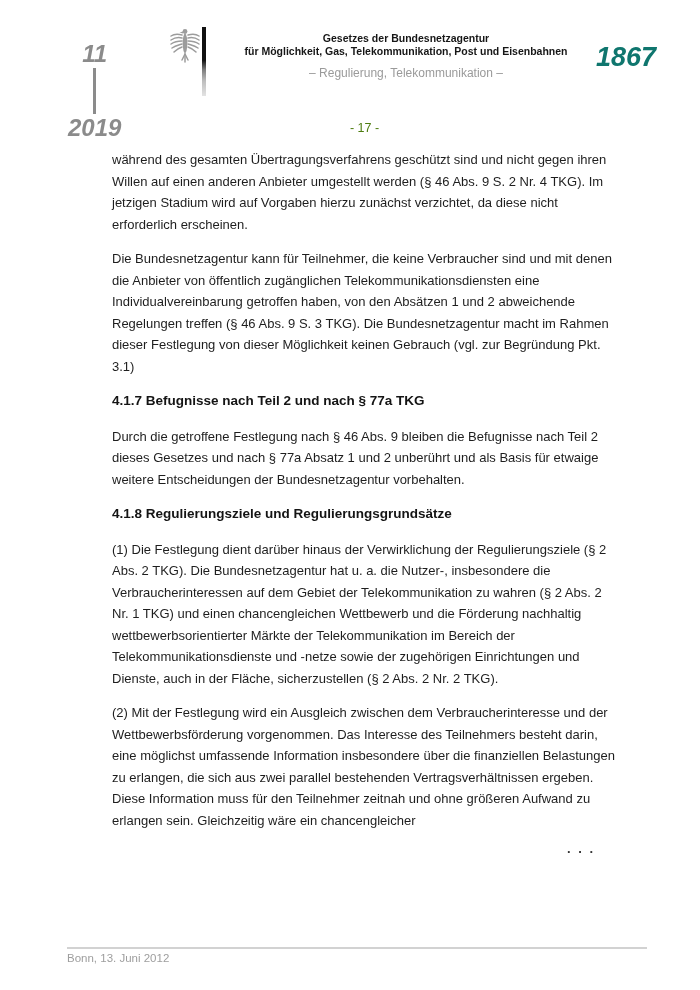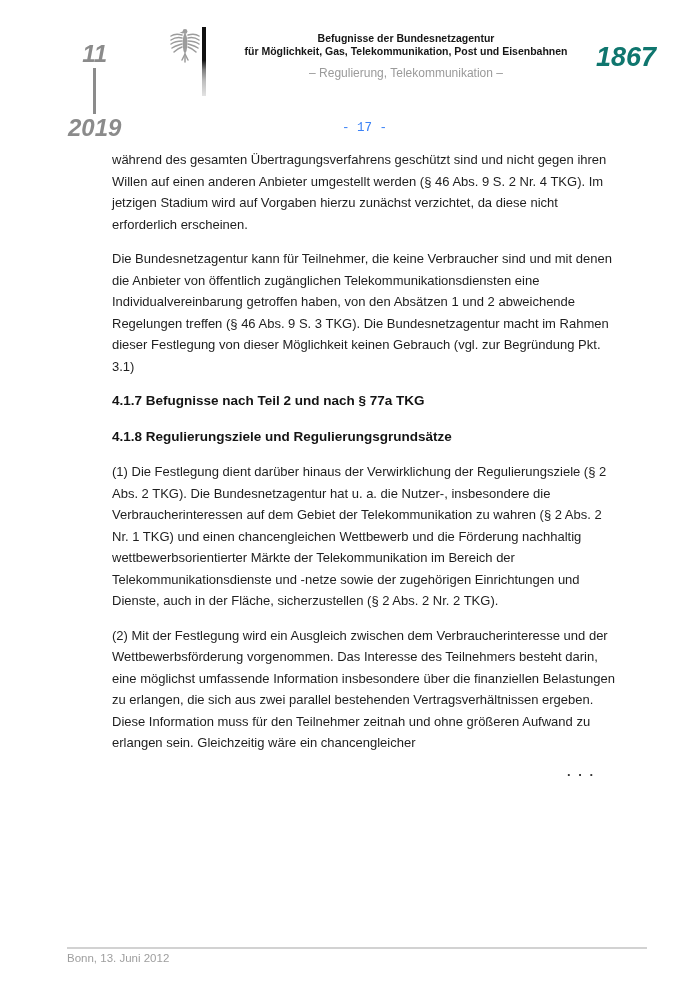--- a/index.html
+++ b/index.html
@@ -38,21 +38,21 @@
     position:absolute;right:44px;top:42px;
     font-size:27px;font-weight:bold;font-style:italic;color:#0f766e;
   }
 
   
   .content{
     position:absolute;left:112px;top:120px;width:505px;
     font-size:13px;line-height:21.5px;color:#1e1e1e;
   }
   .page-marker{
-    text-align:center;font-size:12.5px;line-height:17px;margin:0 0 5px 0;color:#3b82f6;font-family:Liberation Mono, monospace;
+    text-align:center;font-size:12.5px;line-height:17px;margin:0 0 5px 0;color:#4d7c0f;
   }
   .content p.para{margin:12px 0 13px 0;}
   .content h2.heading{
     font-size:13.5px;font-weight:bold;margin:6px 0 14px 0;line-height:21.5px;color:#141414;
   }
   .continuation{
     text-align:right;padding-right:22px;margin-top:-6px;
     font-size:13px;font-weight:bold;letter-spacing:2px;color:#333;
   }
 
@@ -99,37 +99,38 @@
       <circle cx="16" cy="4.5" r="2.4"></circle>
       <path d="M14 4.5 L10.5 5.6 L14 6.4 Z"></path>
 
       <path d="M16 6 C13.5 9, 13 16, 14.5 24 L16 27 L17.5 24 C19 16, 18.5 9, 16 6 Z"></path>
     </g>
   </svg>
 
   <div class="header-bar"></div>
 
   <div class="masthead">
-    <div class="t1">Befugnisse der Bundesnetzagentur</div>
+    <div class="t1">Gesetzes der Bundesnetzagentur</div>
     <div class="t2">für Möglichkeit, Gas, Telekommunikation, Post und Eisenbahnen</div>
     <div class="sub">– Regulierung, Telekommunikation –</div>
   </div>
 
   <div class="running-number">1867</div>
 
   <div class="content">
     <div class="page-marker">- 17 -</div>
 
     <p class="para">während des gesamten Übertragungsverfahrens geschützt sind und nicht gegen ihren Willen auf einen anderen Anbieter umgestellt werden (§ 46 Abs. 9 S. 2 Nr. 4 TKG). Im jetzigen Stadium wird auf Vorgaben hierzu zunächst verzichtet, da diese nicht erforderlich erscheinen.</p>
 
 
     <p class="para">Die Bundesnetzagentur kann für Teilnehmer, die keine Verbraucher sind und mit denen die Anbieter von öffentlich zugänglichen Telekommunikationsdiensten eine Individualvereinbarung getroffen haben, von den Absätzen 1 und 2 abweichende Regelungen treffen (§ 46 Abs. 9 S. 3 TKG). Die Bundesnetzagentur macht im Rahmen dieser Festlegung von dieser Möglichkeit keinen Gebrauch (vgl. zur Begründung Pkt. 3.1)</p>
 
     <h2 class="heading">4.1.7 Befugnisse nach Teil 2 und nach § 77a TKG</h2>
 
+    <p class="para">Durch die getroffene Festlegung nach § 46 Abs. 9 bleiben die Befugnisse nach Teil 2 dieses Gesetzes und nach § 77a Absatz 1 und 2 unberührt und als Basis für etwaige weitere Entscheidungen der Bundesnetzagentur vorbehalten.</p>
 
     <h2 class="heading">4.1.8 Regulierungsziele und Regulierungsgrundsätze</h2>
 
     <p class="para">(1) Die Festlegung dient darüber hinaus der Verwirklichung der Regulierungsziele (§ 2 Abs. 2 TKG). Die Bundesnetzagentur hat u. a. die Nutzer-, insbesondere die Verbraucherinteressen auf dem Gebiet der Telekommunikation zu wahren (§ 2 Abs. 2 Nr. 1 TKG) und einen chancengleichen Wettbewerb und die Förderung nachhaltig wettbewerbsorientierter Märkte der Telekommunikation im Bereich der Telekommunikationsdienste und -netze sowie der zugehörigen Einrichtungen und Dienste, auch in der Fläche, sicherzustellen (§ 2 Abs. 2 Nr. 2 TKG).</p>
 
     <p class="para">(2) Mit der Festlegung wird ein Ausgleich zwischen dem Verbraucherinteresse und der Wettbewerbsförderung vorgenommen. Das Interesse des Teilnehmers besteht darin, eine möglichst umfassende Information insbesondere über die finanziellen Belastungen zu erlangen, die sich aus zwei parallel bestehenden Vertragsverhältnissen ergeben. Diese Information muss für den Teilnehmer zeitnah und ohne größeren Aufwand zu erlangen sein. Gleichzeitig wäre ein chancengleicher</p>
 
     <div class="continuation">. . .</div>
   </div>
 

